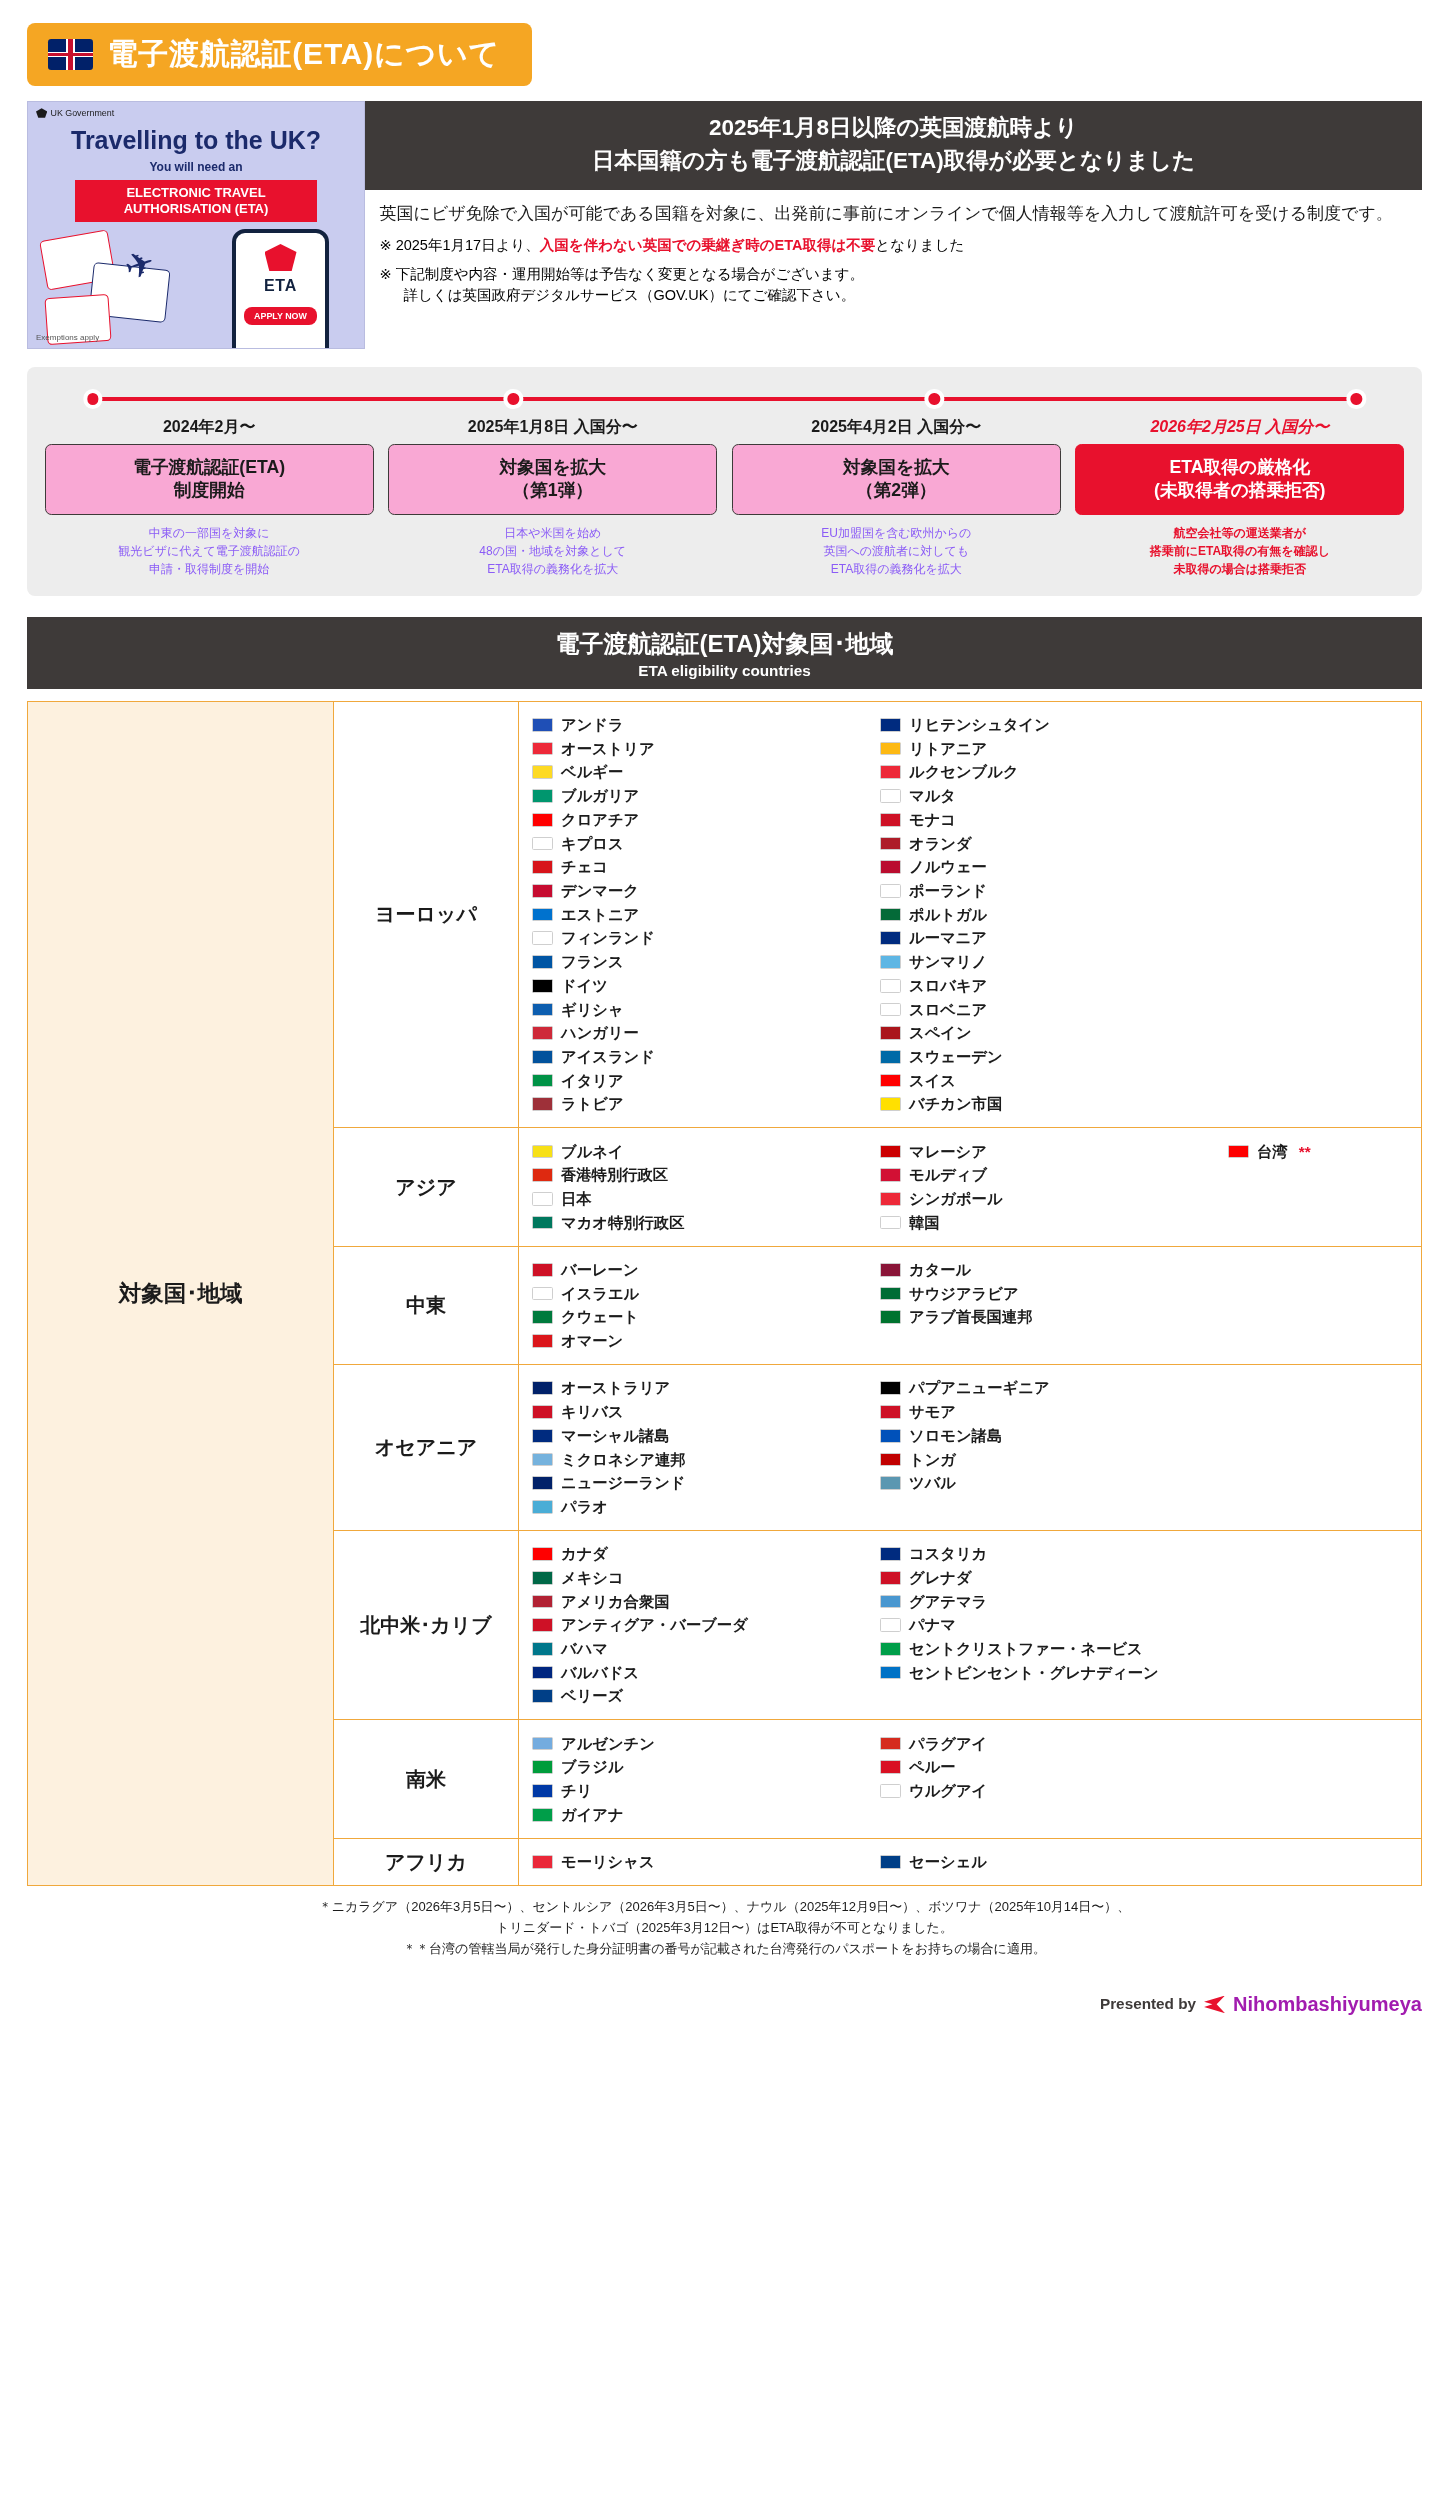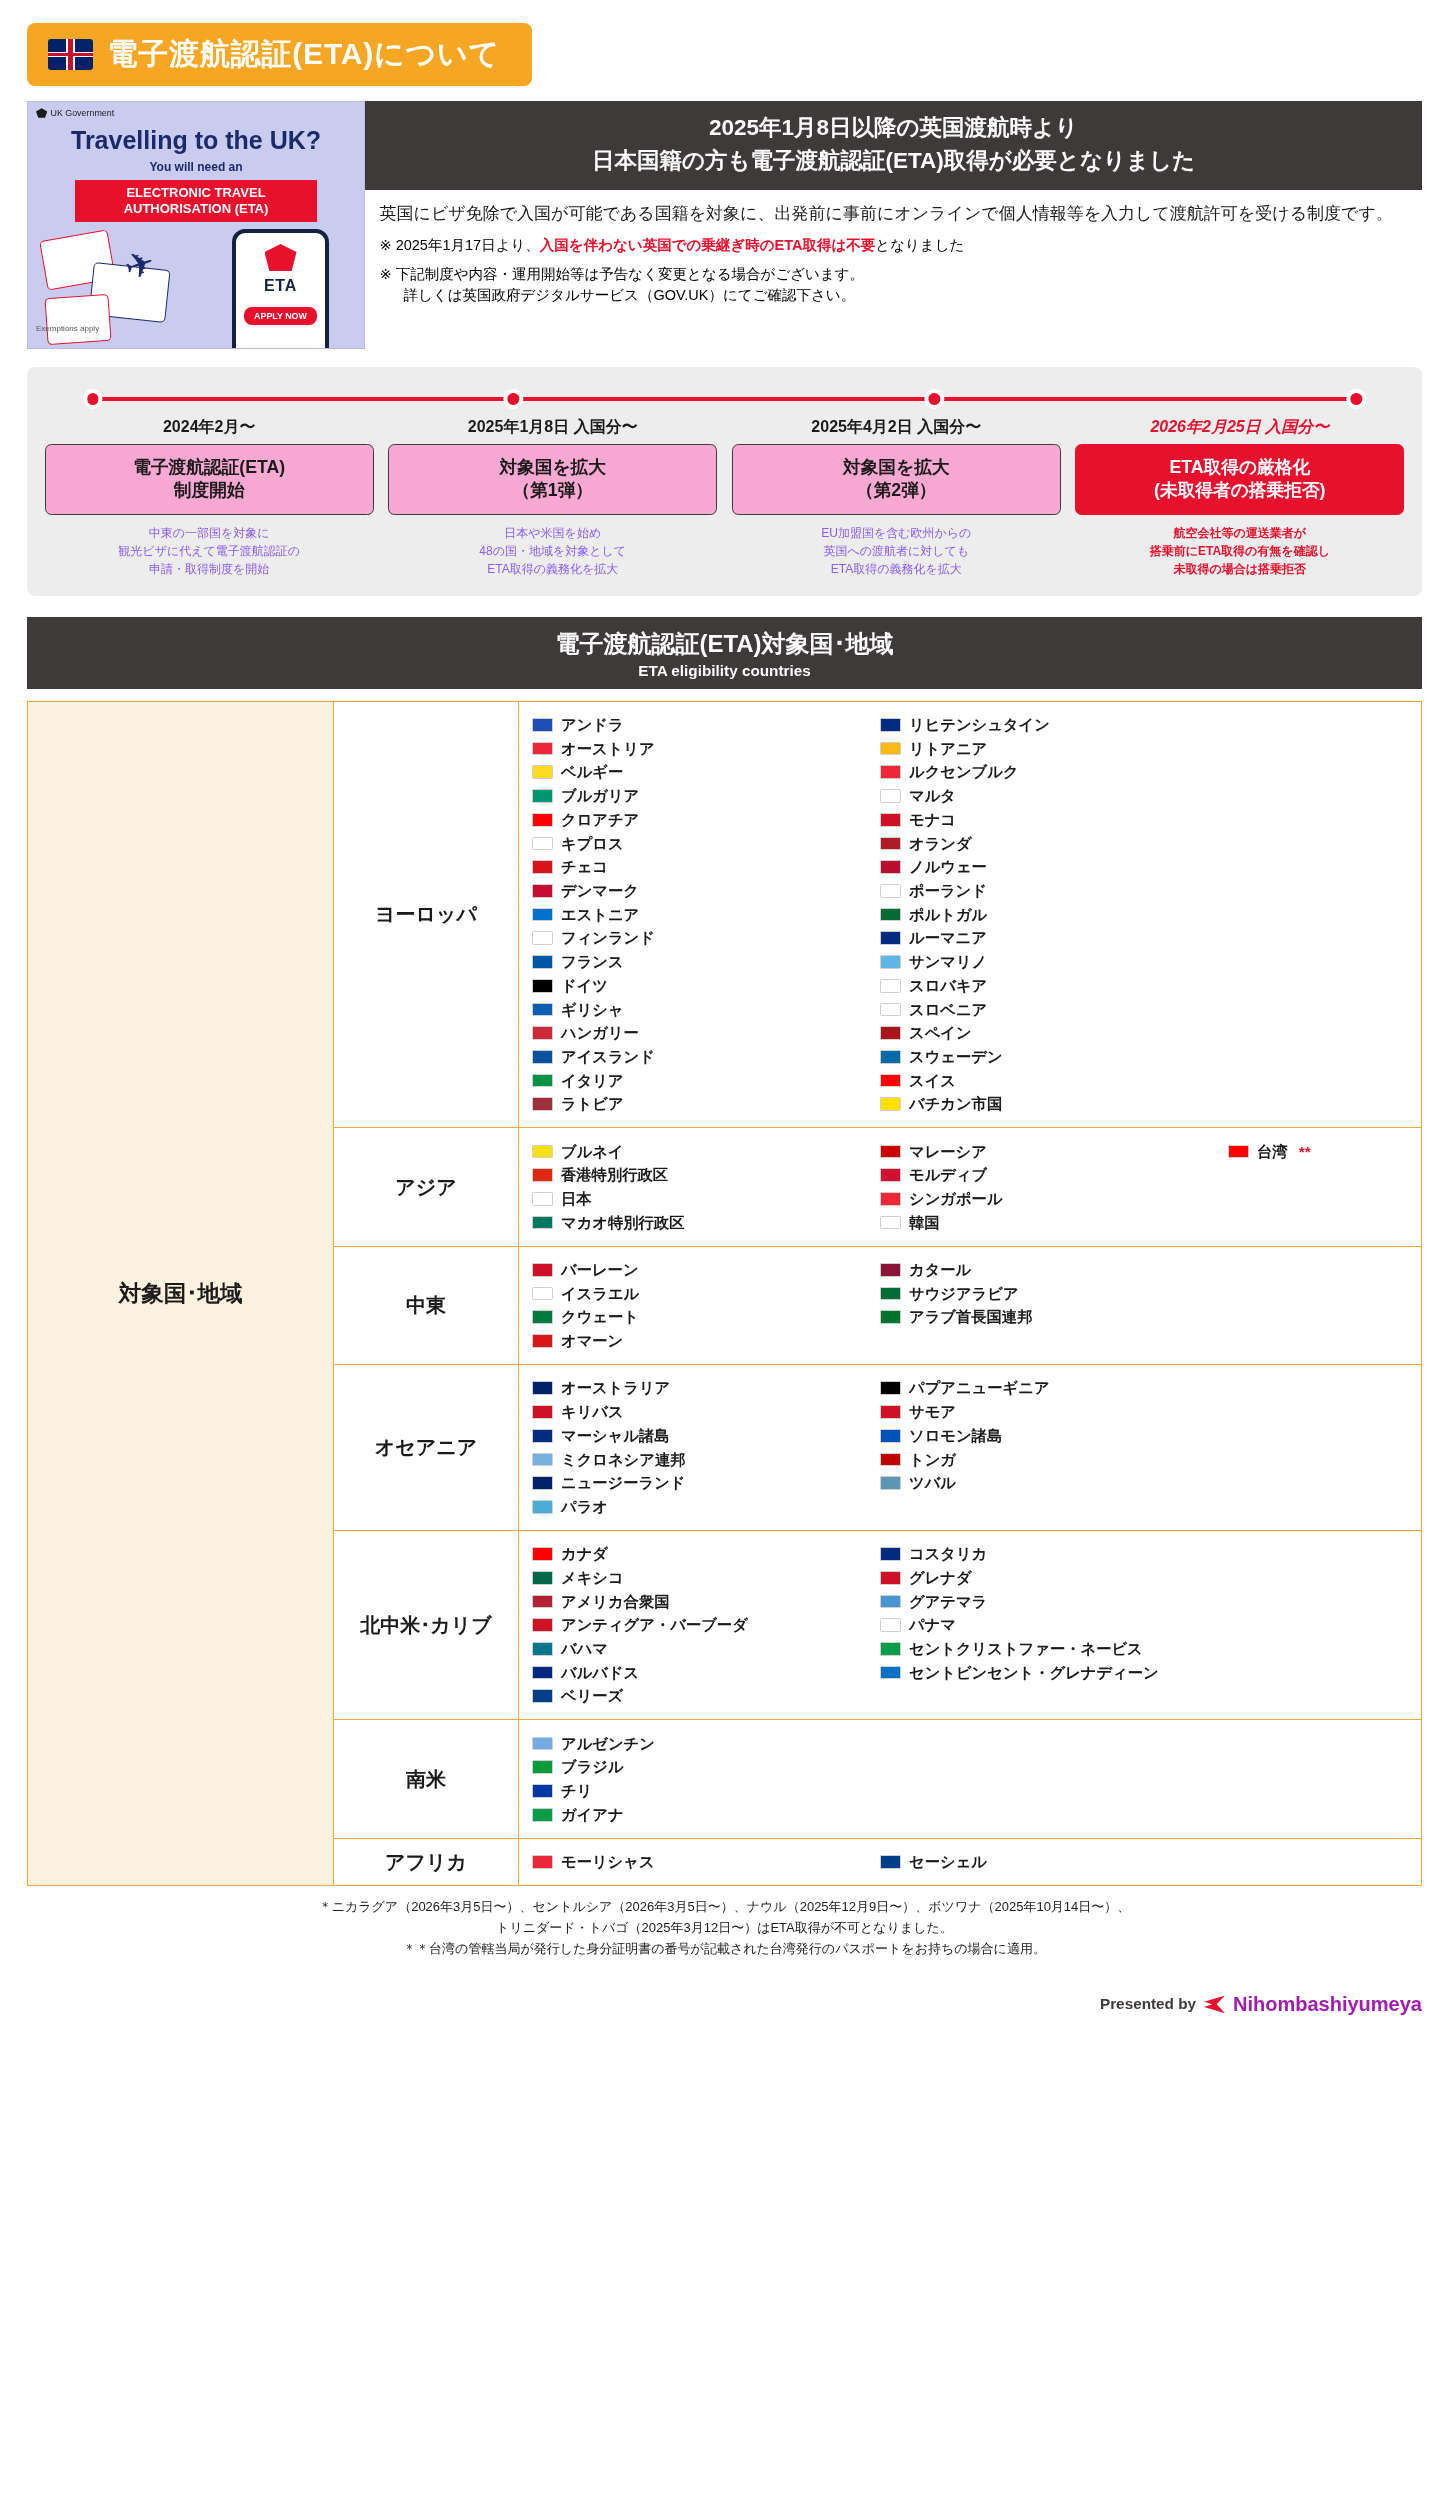--- a/index.html
+++ b/index.html
@@ -82,21 +82,21 @@
   }
   .poster .phone {
     position:absolute; right: 35px; top: 1.6px; width: 97px; height: 145px; background:#fff;
     border: 4px solid #12223f; border-radius: 13px; text-align:center;
   }
   .poster .phone .crest { margin: 11.3px auto 0 auto; width: 32px; height: 27px; background:#E8112D;
      clip-path: polygon(50% 0,100% 30%,85% 100%,15% 100%,0 30%); }
   .poster .phone .eta { margin-top: 6.4px; font-size: 16px; font-weight:bold; color:#12223f; letter-spacing:0.8px;}
   .poster .phone .apply { margin: 11.3px 8px 0 8px; background:#E8112D; color:#fff; font-size: 8.9px;
      font-weight:bold; border-radius: 8px; padding: 4px 1.6px; }
-  .poster .p-foot { position:absolute; left: 8px; bottom: 15px; font-size: 8px; color:#555; }
+  .poster .p-foot { position:absolute; left: 8px; bottom: 6px; font-size: 8px; color:#555; }
 
   .top-right { flex: 1; display: flex; flex-direction: column; }
   .banner-dark {
     background: #3E3A39; color: #fff; text-align: center;
     padding: 11.3px 8px 13px 8px; line-height: 1.45;
   }
   .banner-dark div { font-size: 22.5px; font-weight: bold; }
   .banner-body { padding: 11.3px 14.5px 0 14.5px; }
   .banner-body p { font-size: 17px; line-height: 1.5; color: #1b1b1b; }
   .banner-body .note { font-size: 14.5px; margin-top: 8px; line-height: 1.45; }
@@ -678,20 +678,34 @@
               </div>
               <div class="citem">
                 <span class="fl" style="background: rgb(0, 57, 166);"></span>
                 <span class="nm">チリ</span>
               </div>
               <div class="citem">
                 <span class="fl" style="background: rgb(0, 158, 73);"></span>
                 <span class="nm">ガイアナ</span>
               </div>
             </div>
+            <div class="ccol">
+              <div class="citem">
+                <span class="fl" style="background: rgb(213, 43, 30);"></span>
+                <span class="nm">パラグアイ</span>
+              </div>
+              <div class="citem">
+                <span class="fl" style="background: rgb(217, 16, 35);"></span>
+                <span class="nm">ペルー</span>
+              </div>
+              <div class="citem">
+                <span class="fl" style="background: rgb(255, 255, 255);"></span>
+                <span class="nm">ウルグアイ</span>
+              </div>
+            </div>
             <div class="ccol narrow"></div>
           </div>
         </div>
         <div class="crow">
           <div class="rname">アフリカ</div>
           <div class="rlist">
             <div class="ccol">
               <div class="citem">
                 <span class="fl" style="background: rgb(234, 40, 57);"></span>
                 <span class="nm">モーリシャス</span>

